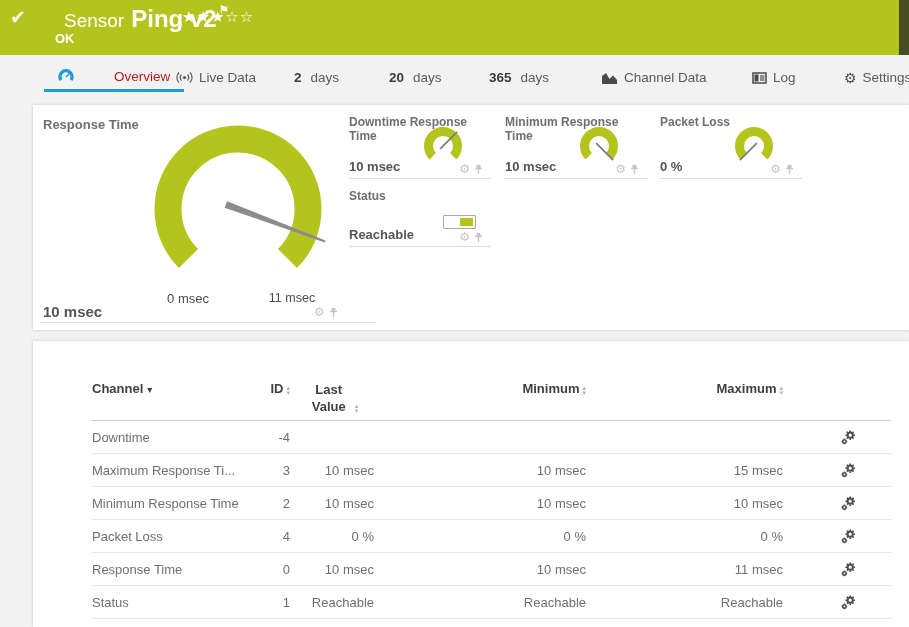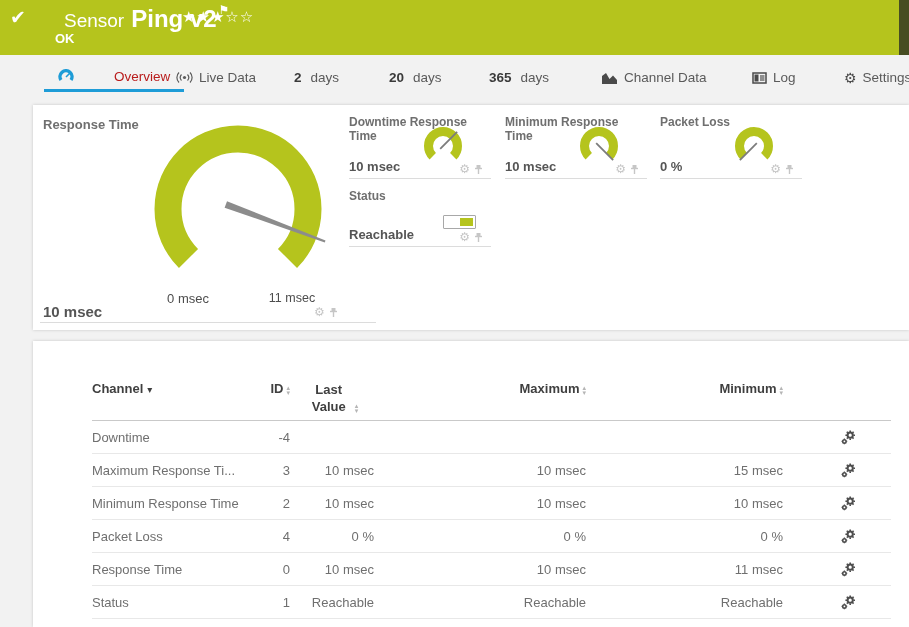--- a/index.html
+++ b/index.html
@@ -254,27 +254,27 @@
             <span>▾</span>
           </span>
       </div>
       <div class="head-cell c-center" style="white-space:normal;">
         <span class="lv-wrap">Last Value</span><span class="sort">
             <span>▴</span>
             <span>▾</span>
           </span>
       </div>
       <div class="head-cell c-right">
-        <span>Maximum</span><span class="sort">
+        <span>Minimum</span><span class="sort">
             <span>▴</span>
             <span>▾</span>
           </span>
       </div>
       <div class="head-cell c-right">
-        <span>Minimum</span><span class="sort">
+        <span>Maximum</span><span class="sort">
             <span>▴</span>
             <span>▾</span>
           </span>
       </div>
       <div></div>
     </div>
     <div id="channel-rows">
   <div class="t-grid t-row">
     <div>Downtime</div>
     <div class="c-right">-4</div>

